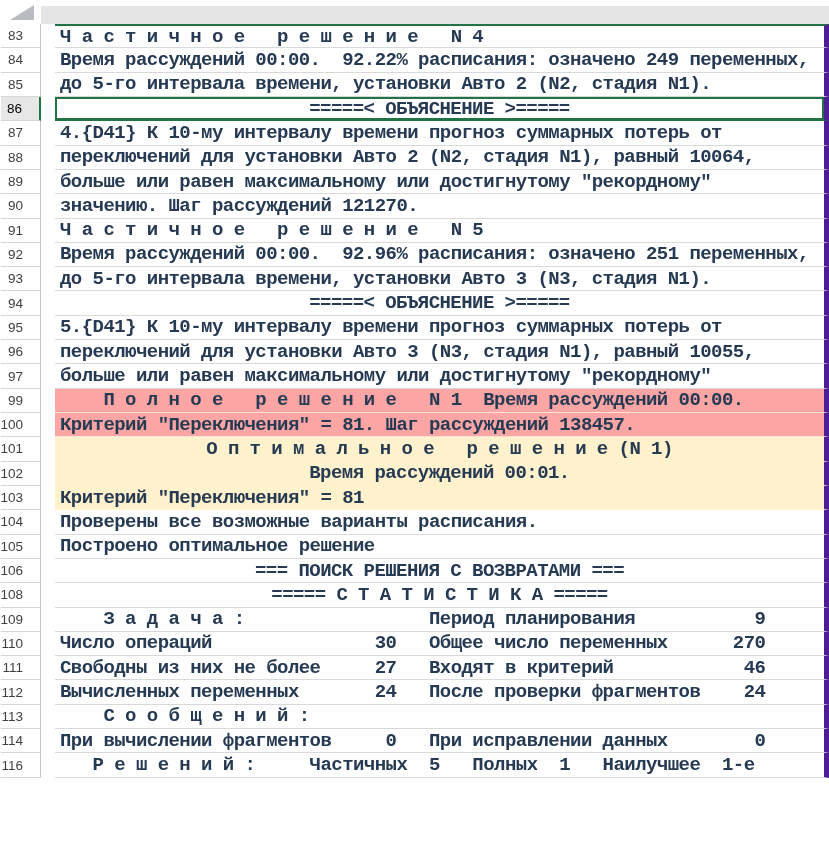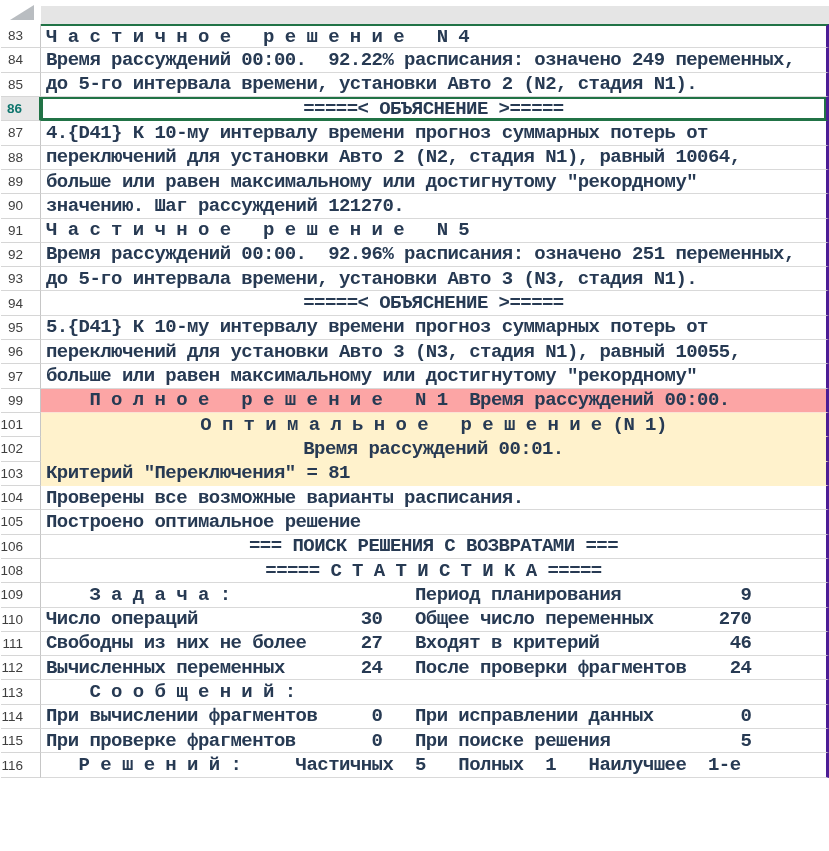--- a/index.html
+++ b/index.html
@@ -34,40 +34,41 @@
     border-bottom:1px solid #d6d6d6;
     background:#ffffff;
     font-family:"Liberation Sans",sans-serif;
     font-size:13.5px;color:#3f3f3f;
     display:flex;align-items:center;justify-content:flex-end;
     padding-right:17px;
   }
   .cell{
     flex:1;box-sizing:border-box;
     border-bottom:1px solid #d9d9d9;
-    border-right:3px solid #4c1d95;
+    border-right:5px solid #4c1d95;
     padding-left:5px;
     white-space:pre;overflow:hidden;
     display:flex;align-items:center;
     font-family:"Liberation Mono","DejaVu Sans Mono",monospace;
     font-weight:bold;
     font-size:19px;letter-spacing:-0.55px;
     color:#273a53;
     background:#ffffff;
+    margin-left:14px;
   }
   .row.center .cell{justify-content:center;padding-left:0;}
   .row.toprule .cell{border-top:2px solid #217346;}
   .row.peach .cell{background:#fca5a5;border-bottom-color:#fbe3d6;}
   .row.yellow .cell{background:#fff2cc;border-bottom-color:#fff2cc;}
   .row.selected .cell{
     box-shadow:inset 0 0 0 2px #217346;
     border-bottom-color:#217346;
   }
   .row.selected .rowhead{
-    background:#e7e7e7;color:#0f766e;font-weight:bold;
+    background:#e7e7e7;color:#000000;font-weight:normal;
     border-right:2px solid #217346;
   }
 </style>
 </head>
 <body>
 
 <div id="sheet">
   <div id="topbar">
     <div id="corner">
       <div id="select-all-tri"></div>
@@ -132,20 +133,24 @@
         <div class="cell">переключений для установки Авто 3 (N3, стадия N1), равный 10055,</div>
       </div>
       <div class="row">
         <div class="rowhead">97</div>
         <div class="cell">больше или равен максимальному или достигнутому "рекордному"</div>
       </div>
       <div class="row peach">
         <div class="rowhead">99</div>
         <div class="cell">    П о л н о е   р е ш е н и е   N 1  Время рассуждений 00:00.</div>
       </div>
+      <div class="row peach">
+        <div class="rowhead">100</div>
+        <div class="cell">Критерий "Переключения" = 81. Шаг рассуждений 138457.</div>
+      </div>
       <div class="row center yellow">
         <div class="rowhead">101</div>
         <div class="cell">О п т и м а л ь н о е   р е ш е н и е (N 1)</div>
       </div>
       <div class="row center yellow">
         <div class="rowhead">102</div>
         <div class="cell">Время рассуждений 00:01.</div>
       </div>
       <div class="row yellow">
         <div class="rowhead">103</div>
@@ -183,23 +188,19 @@
         <div class="rowhead">112</div>
         <div class="cell">Вычисленных переменных       24   После проверки фрагментов    24</div>
       </div>
       <div class="row">
         <div class="rowhead">113</div>
         <div class="cell">    С о о б щ е н и й :</div>
       </div>
       <div class="row">
         <div class="rowhead">114</div>
         <div class="cell">При вычислении фрагментов     0   При исправлении данных        0</div>
-      </div>
-      <div class="row">
-        <div class="rowhead">115</div>
-        <div class="cell">При проверке фрагментов       0   При поиске решения            5</div>
       </div>
       <div class="row">
         <div class="rowhead">116</div>
         <div class="cell">   Р е ш е н и й :     Частичных  5   Полных  1   Наилучшее  1-е</div>
       </div>
     </div>
 </div>
 
 </body></html>

